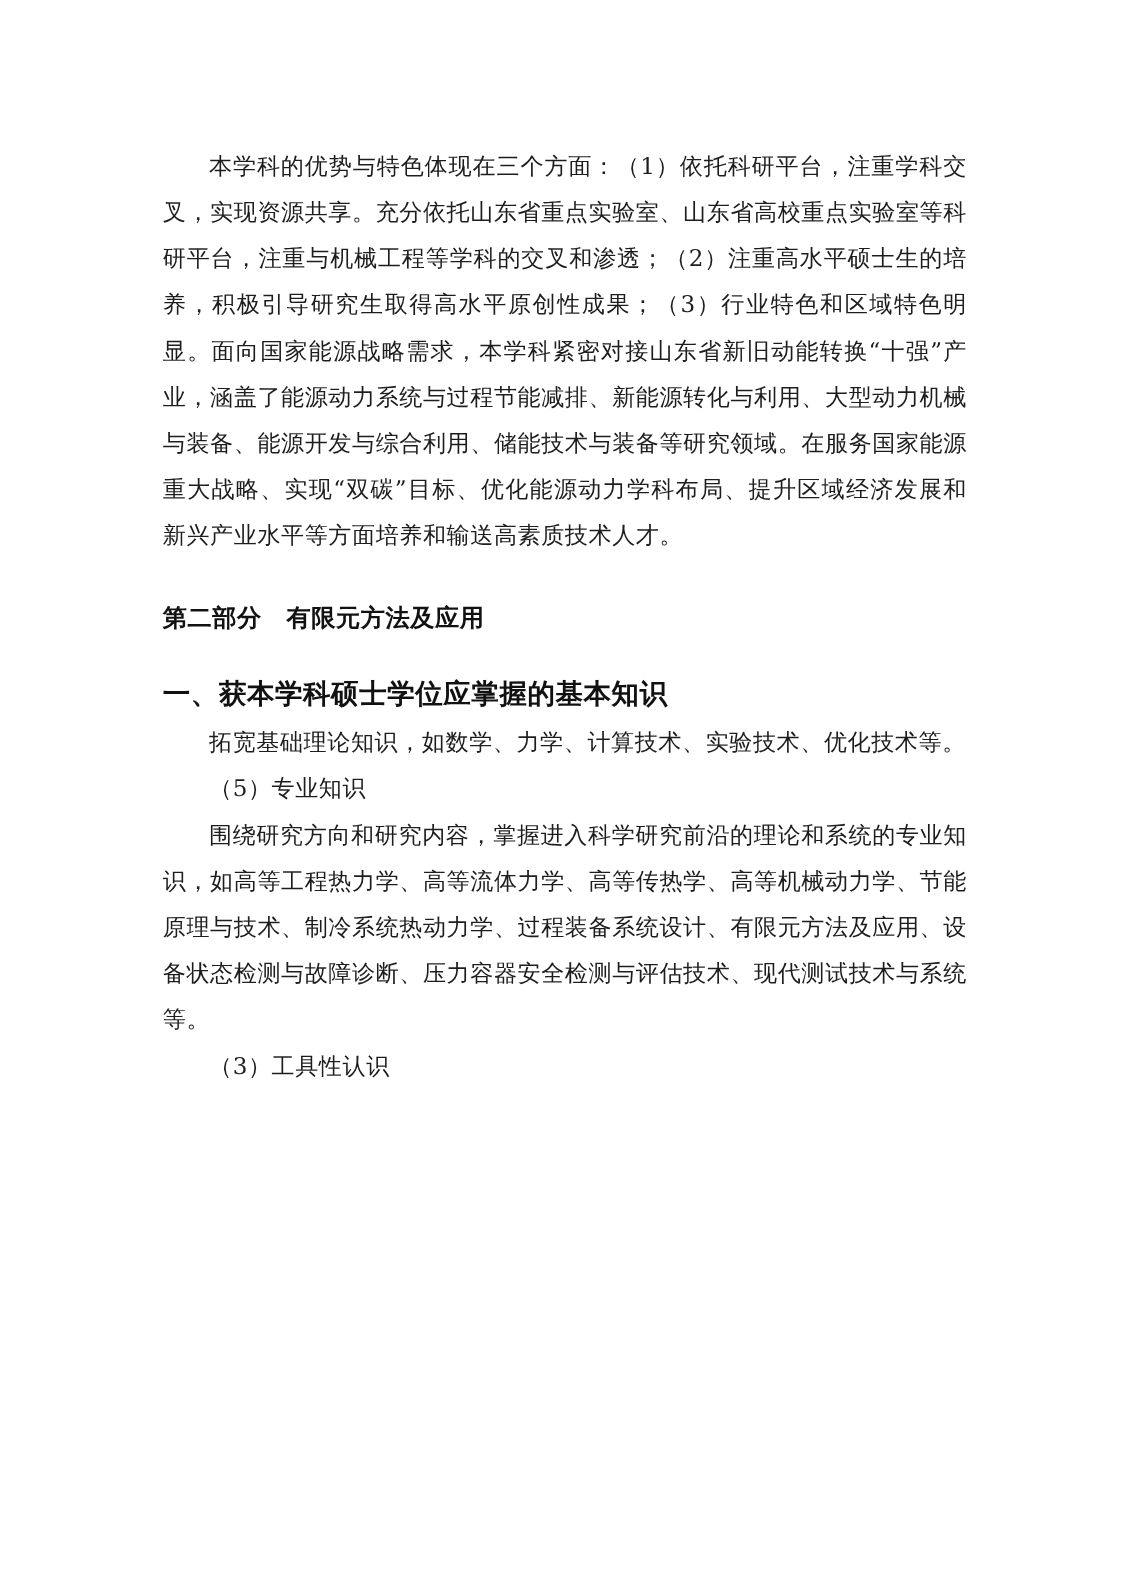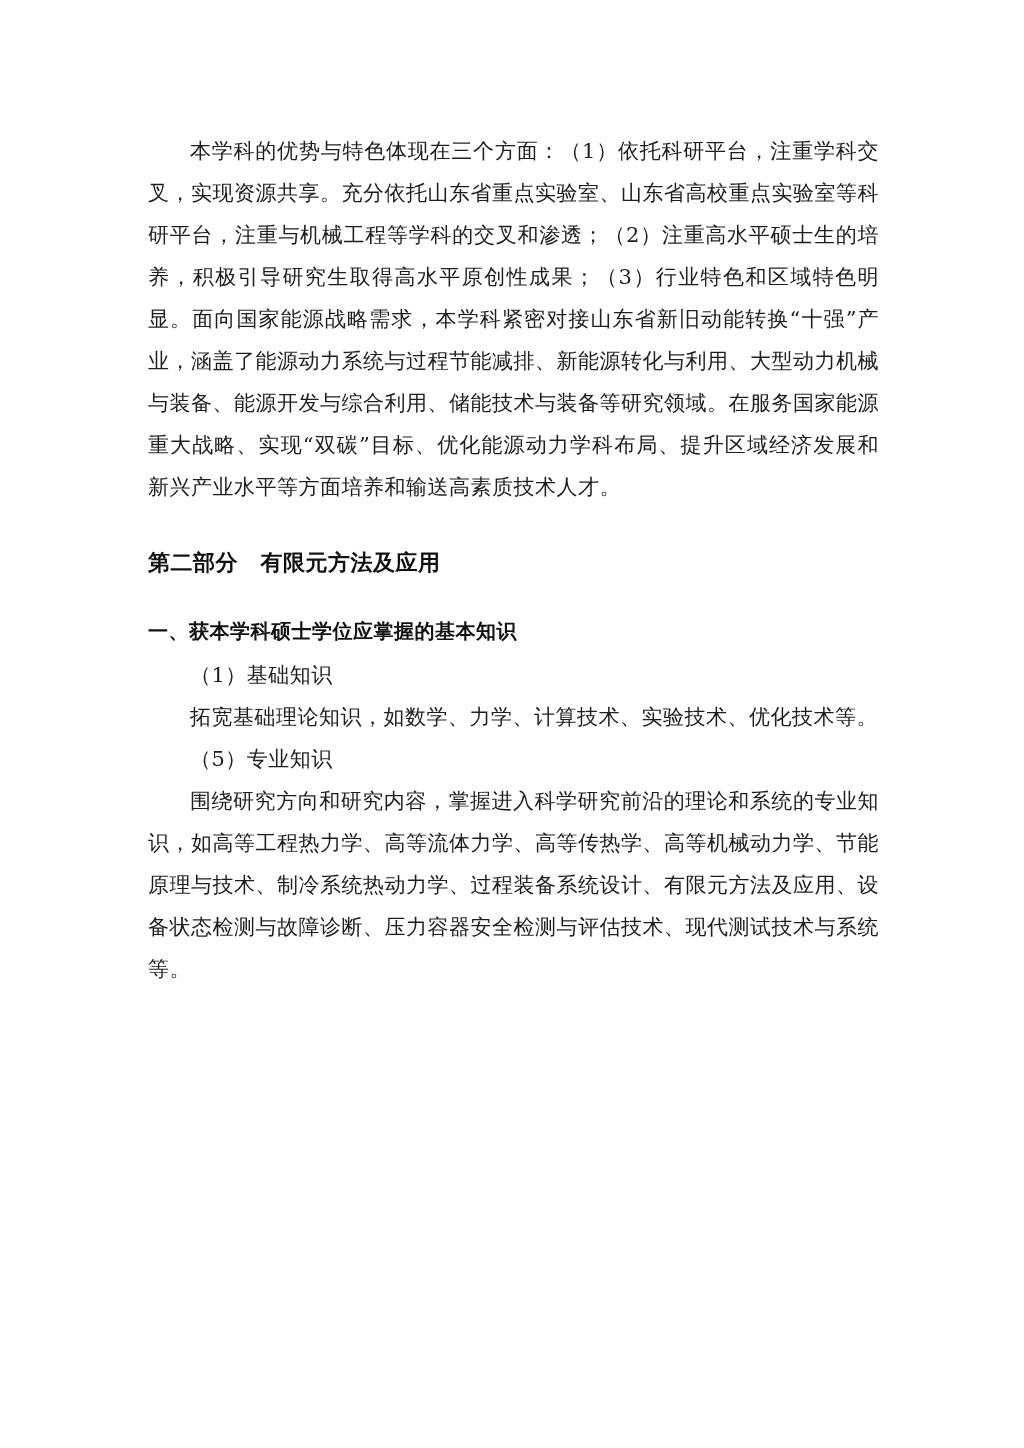--- a/index.html
+++ b/index.html
@@ -43,44 +43,44 @@
     color: #111111;
     text-indent: 0;
     letter-spacing: 0.5px;
   }
   .h-sub {
     margin: 0;
     margin-top: 26px;
     margin-bottom: 2px;
     font-family: "DejaVu Sans", "Liberation Sans", sans-serif;
     font-weight: bold;
-    font-size: 20px;
+    font-size: 25px;
     line-height: 42px;
     color: #111111;
     text-indent: 0;
     letter-spacing: 0.5px;
   }
 </style>
 </head>
 <body>
 
 <div class="page">
   <div class="content">
 
     <p class="para">本学科的优势与特色体现在三个方面：（1）依托科研平台，注重学科交叉，实现资源共享。充分依托山东省重点实验室、山东省高校重点实验室等科研平台，注重与机械工程等学科的交叉和渗透；（2）注重高水平硕士生的培养，积极引导研究生取得高水平原创性成果；（3）行业特色和区域特色明显。面向国家能源战略需求，本学科紧密对接山东省新旧动能转换“十强”产业，涵盖了能源动力系统与过程节能减排、新能源转化与利用、大型动力机械与装备、能源开发与综合利用、储能技术与装备等研究领域。在服务国家能源重大战略、实现“双碳”目标、优化能源动力学科布局、提升区域经济发展和新兴产业水平等方面培养和输送高素质技术人才。</p>
 
 
     <h2 class="h-section">第二部分　有限元方法及应用</h2>
 
     <h3 class="h-sub">一、获本学科硕士学位应掌握的基本知识</h3>
 
 
-    <p class="para">（1）基础知识</p>
 
     <p class="para">拓宽基础理论知识，如数学、力学、计算技术、实验技术、优化技术等。</p>
 
     <p class="para">（5）专业知识</p>
 
     <p class="para">围绕研究方向和研究内容，掌握进入科学研究前沿的理论和系统的专业知识，如高等工程热力学、高等流体力学、高等传热学、高等机械动力学、节能原理与技术、制冷系统热动力学、过程装备系统设计、有限元方法及应用、设备状态检测与故障诊断、压力容器安全检测与评估技术、现代测试技术与系统等。</p>
 
+    <p class="para">（3）工具性认识</p>
 
   </div>
 </div>
 
 </body></html>

